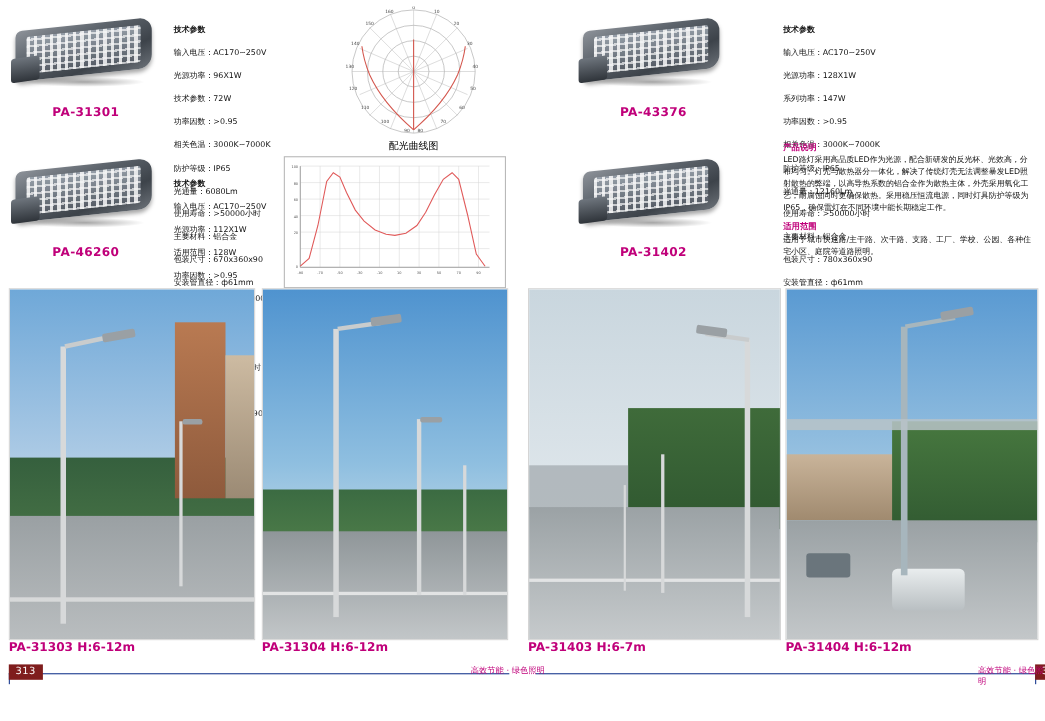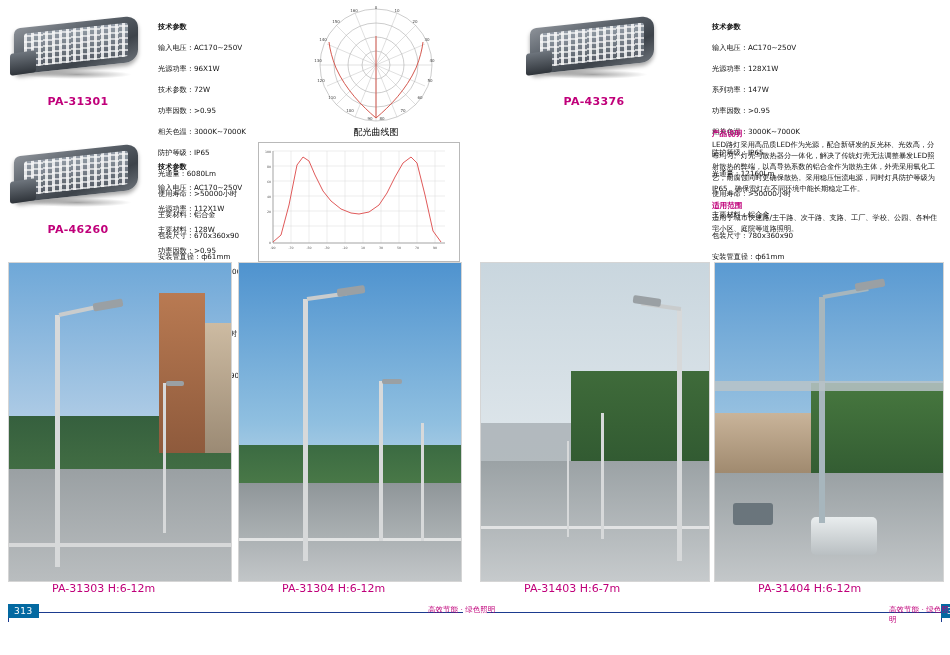--- a/index.html
+++ b/index.html
@@ -73,34 +73,34 @@
     position:absolute;left:712px;top:128px;width:226px;font-size:7.2px;
     line-height:1.5;color:#111;
   }
   .note .nt{font-weight:bold;color:#c0007a;font-size:7.6px;display:block;margin-bottom:1px;}
   .note p{margin:0 0 6px 0;}
 
   
   .photos{position:absolute;left:0;top:262px;width:950px;height:330px;}
   .photo{position:absolute;top:0;height:318px;overflow:hidden;border:1px solid #d5d5d5;}
   .cap{
-    position:absolute;top:320px;font-size:11px;font-weight:normal;color:#c0007a;margin-left:44px;
+    position:absolute;top:320px;font-size:11px;font-weight:bold;color:#c0007a;
   }
 
   .sky{position:absolute;left:0;top:0;width:100%;height:100%;}
   .road{position:absolute;left:0;bottom:0;width:100%;}
   .pole{position:absolute;background:#d7d9da;}
   .polehead{position:absolute;background:#c9cccd;}
   .lampbox{position:absolute;background:#9aa0a4;border-radius:2px;}
 
   
   .footer{position:absolute;left:0;top:592px;width:950px;height:63px;background:#fff;}
   .fbar{position:absolute;top:20px;height:1px;background:#1b3b8f;}
   .pnum{
-    position:absolute;top:12px;background:#0369a1;color:#fff;font-size:9px;
+    position:absolute;top:12px;background:#7f1d1d;color:#fff;font-size:9px;
     padding:2px 6px;letter-spacing:.5px;
   }
   .ftxt{position:absolute;top:13px;font-size:7.5px;color:#c0007a;margin-left:34px;}
   .ftick{position:absolute;top:20px;width:1px;height:10px;background:#1b3b8f;}
 </style>
 </head>
 <body>
 
 <div class="page">
 
@@ -138,21 +138,21 @@
           </div>
         <div class="lamp-arm"></div>
         <div class="lamp-shadow"></div>
       </div>
       <div class="model">PA-46260</div>
     </div>
     <div class="spec" style="left:158px;top:152px;width:120px;">
       <div class="hdr">技术参数</div>
       <div>输入电压：AC170~250V</div>
       <div>光源功率：112X1W</div>
-      <div>主要材料：128W</div>
+      <div>适用范围：128W</div>
       <div>功率因数：&gt;0.95</div>
       <div>相关色温：3000K~7000K</div>
       <div>防护等级：IP65</div>
       <div>光通量：11495Lm</div>
       <div>使用寿命：&gt;50000小时</div>
       <div>主要材料：铝合金</div>
       <div>包装尺寸：780x360x90</div>
       <div>安装管直径：ф61mm</div>
     </div>
 
@@ -267,20 +267,30 @@
       <div>功率因数：&gt;0.95</div>
       <div>相关色温：3000K~7000K</div>
       <div>防护等级：IP65</div>
       <div>光通量：12160Lm</div>
       <div>使用寿命：&gt;50000小时</div>
       <div>主要材料：铝合金</div>
       <div>包装尺寸：780x360x90</div>
       <div>安装管直径：ф61mm</div>
     </div>
 
+    <div class="lamp" style="left:524px;top:136px;">
+      <div class="lamp-img">
+        <div class="lamp-body">
+            <div class="leds"></div>
+          </div>
+        <div class="lamp-arm"></div>
+        <div class="lamp-shadow"></div>
+      </div>
+      <div class="model">PA-31402</div>
+    </div>
 
     <div class="note">
       <span class="nt">产品说明</span>
       <p>LED路灯采用高品质LED作为光源，配合新研发的反光杯、光效高，分布均匀。灯壳与散热器分一体化，解决了传统灯壳无法调整暴发LED照射散热的弊端，以高导热系数的铝合金作为散热主体，外壳采用氧化工艺，耐腐蚀同时更确保散热。采用稳压恒流电源，同时灯具防护等级为IP65，确保雷灯在不同环境中能长期稳定工作。</p>
       <span class="nt">适用范围</span>
       <p>适用于城市快速路/主干路、次干路、支路、工厂、学校、公园、各种住宅小区、庭院等道路照明。</p>
     </div>
   </div>
 
   <div class="photos">

